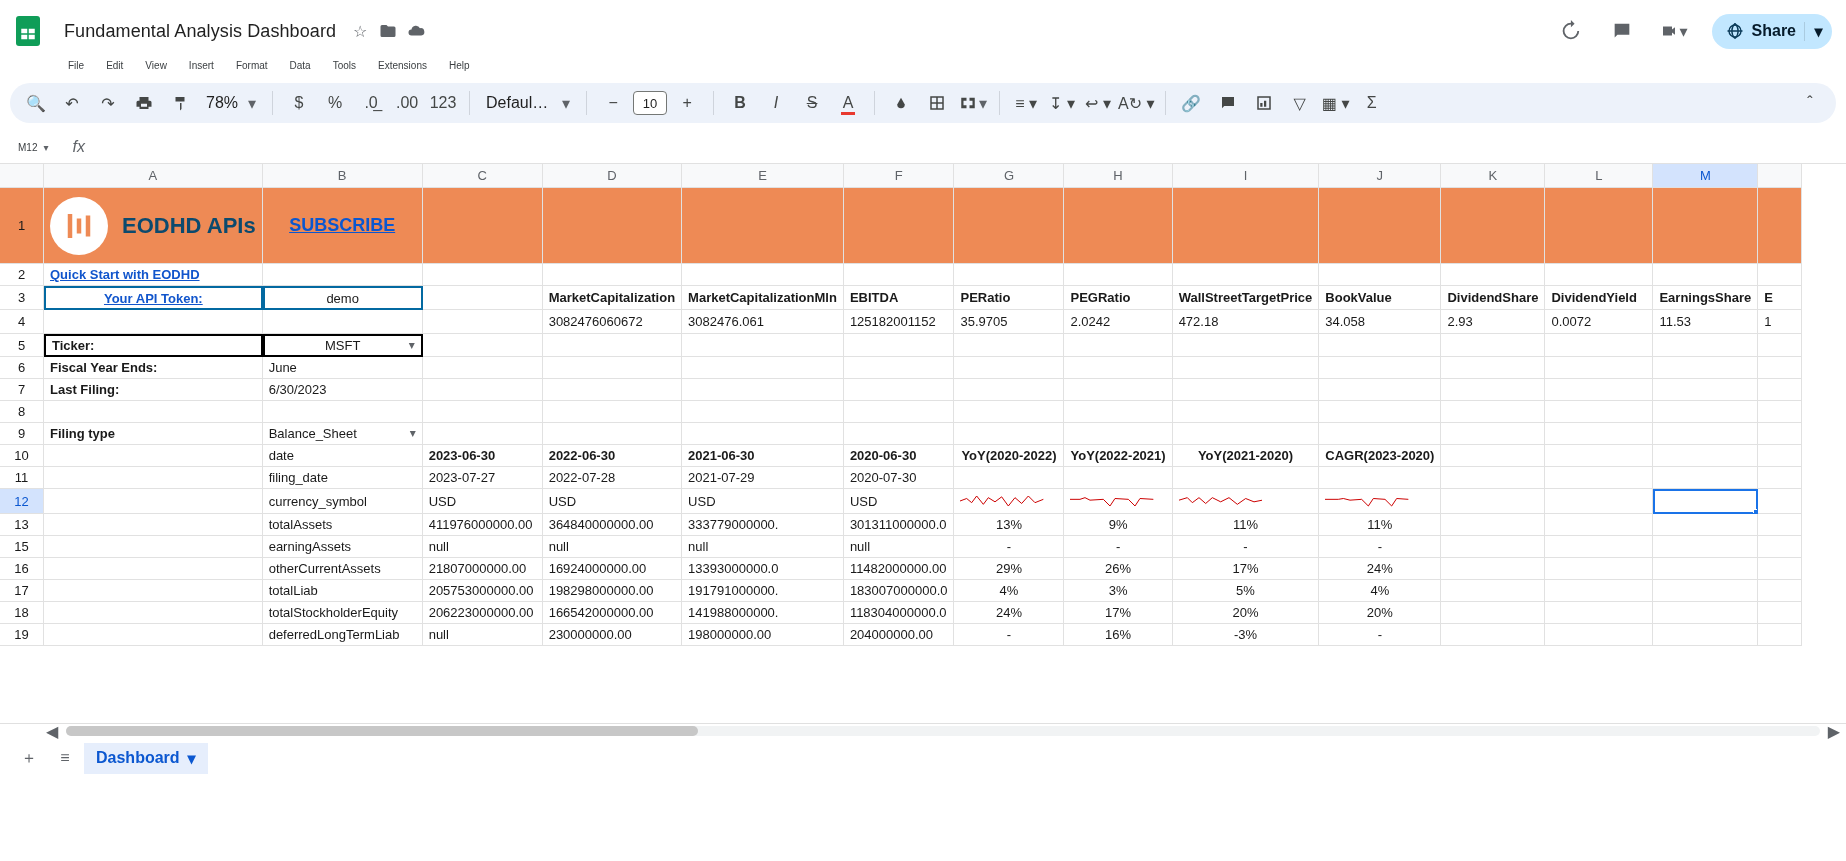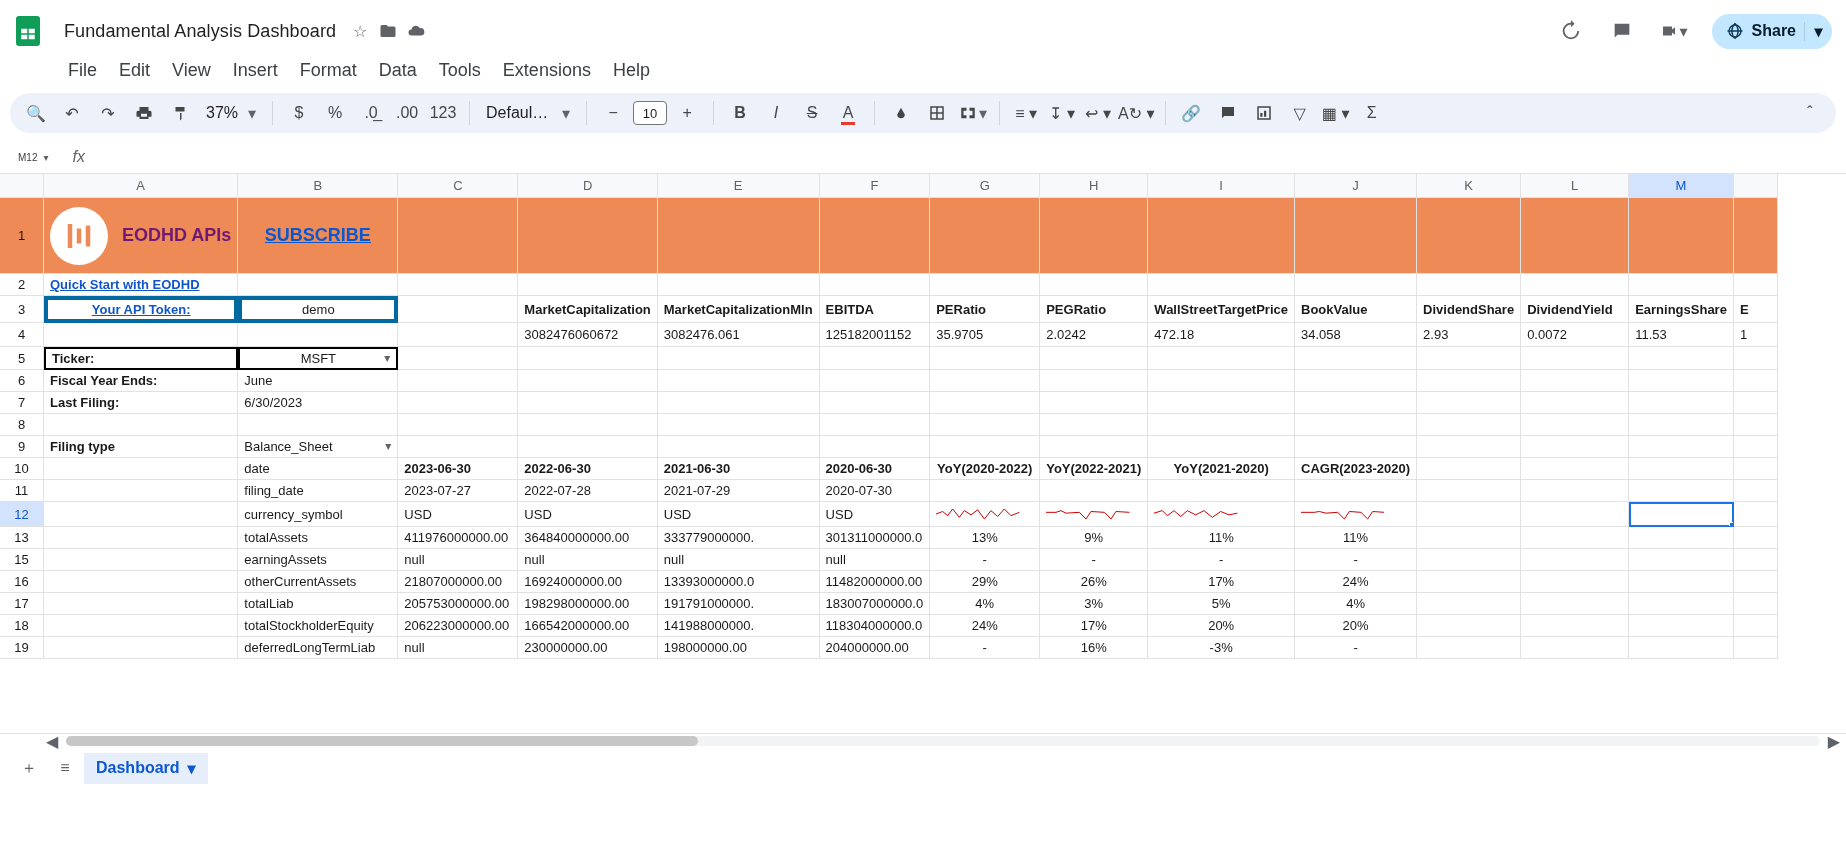--- a/index.html
+++ b/index.html
@@ -45,21 +45,21 @@
   .right-actions .iconbtn { width:28px;height:28px;display:inline-flex;align-items:center;justify-content:center; cursor:pointer; border-radius:40px; }
   .share-pill {
     display:inline-flex; align-items:center; gap:8px;
     background:#c2e7ff; color:#061b2b;
     border-radius:20px; padding:8px 8px 8px 14px; font-weight:600;
     cursor:pointer;
   }
   .share-pill .chev { width:20px; display:flex;align-items:center;justify-content:center; border-left:1px solid rgba(0,0,0,.12); padding-left:8px; }
 
   
-  .menubar { display:flex; align-items:center; gap:2px; padding:0 10px 2px 58px; font-size:18px; color:#3c4043; }
+  .menubar { display:flex; align-items:center; gap:2px; padding:0 10px 2px 58px; font-size:10px; color:#3c4043; }
   .menubar .item { padding:4px 10px; border-radius:4px; cursor:pointer; }
 
   
   .toolbarWrap { padding:6px 10px 8px 10px; }
   .toolbar {
     display:flex; align-items:center; gap:4px;
     background:#edf2fa; border-radius:28px; padding:4px 10px;
   }
   .tb { display:inline-flex; align-items:center; justify-content:center; height:32px; min-width:32px; border-radius:6px; cursor:pointer; color:#444746; }
   .sep { width:1px; height:24px; background:#cfd4dc; margin:0 6px; }
@@ -97,31 +97,31 @@
   .cK{min-width:100px;width:100px}
   .cL{min-width:108px;width:108px}
   .cM{min-width:88px;width:88px}
   .cN{min-width:44px;width:44px}
 
   
   .r1 td { height:76px; }
   .brand-row td { background:var(--brand)!important; }
   .r2 td, .r3 td, .r4 td, .r5 td, .r6 td, .r7 td, .r8 td, .r9 td, .r10 td, .r11 td, .r12 td, .r13 td, .r14 td, .r15 td, .r16 td, .r17 td, .r18 td, .r19 td { height:22px; }
   .r3 td, .r4 td { height:24px; }
-  .r3 .cA, .r3 .cB { border:4px solid #0369a1; }
+  .r3 .cA, .r3 .cB { border:2px solid #0369a1; }
   .r5 .cA, .r5 .cB { border:2px solid #000; }
   .bold { font-weight:700; }
   .blue-link { color:#1155cc; text-decoration:underline; cursor:pointer; }
   .center {text-align:center}
 
   
   .eod-chip { display:flex; align-items:center; gap:14px; }
   .eod-logo { width:58px; height:58px; border-radius:50%; background:#fff; display:flex;align-items:center;justify-content:center; }
   .eod-logo svg { width:36px; height:36px; }
-  .eod-text { color:#701a75; font-weight:800; line-height:1.05; font-size:18px; }
+  .eod-text { color:#0c4a6e; font-weight:800; line-height:1.05; font-size:22px; }
   .subscribe { font-weight:800; font-size:18px; color:#0b57d0; text-decoration:underline; }
 
   
   .dd { position:relative; }
   .dd::after { content:"▾"; position:absolute; right:6px; top:50%; transform:translateY(-55%); color:#5f6368; font-size:12px; }
 
   
   .sheettabs { display:flex; align-items:center; gap:2px; padding:6px 12px; height:40px; }
   .sheettabs .tb2 { width:34px; height:30px; display:inline-flex;align-items:center;justify-content:center; color:#5f6368; border-radius:6px; cursor:pointer; }
   .stab { display:inline-flex; align-items:center; gap:8px; padding:6px 12px; border-radius:0; color:#0b57d0; font-weight:600; background:#e6eefc; cursor:pointer; }
@@ -227,21 +227,21 @@
       <svg width="18" height="18" viewBox="0 0 24 24">
           <path fill="#444746" d="M6 9V4h12v5h2a2 2 0 012 2v6h-4v3H6v-3H2v-6a2 2 0 012-2h2zm2 8h8v-4H8v4z"></path>
         </svg>
     </span>
     <span class="tb">
       <svg width="18" height="18" viewBox="0 0 24 24">
           <path fill="#444746" d="M18 4H6v6h12V4zm-6 8h2v8l-2 2v-10z"></path>
         </svg>
     </span>
     <span class="combo">
-        <span>37%</span>
+        <span>78%</span>
         <span style="color:#5f6368;margin-left:4px">▾</span>
       </span>
     <span class="sep"></span>
     <span class="tb">$</span>
     <span class="tb">%</span>
     <span class="tb">.0̲</span>
     <span class="tb">.00</span>
     <span class="tb">123</span>
     <span class="sep"></span>
     <span class="combo fontbox">

